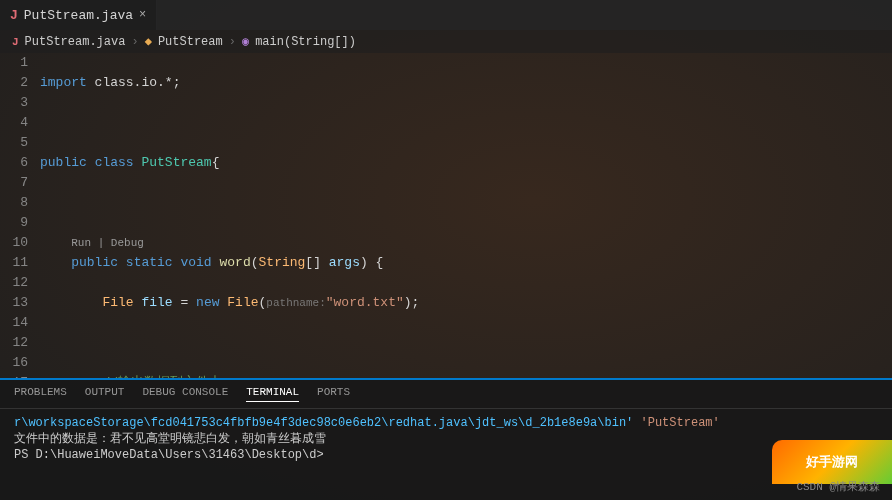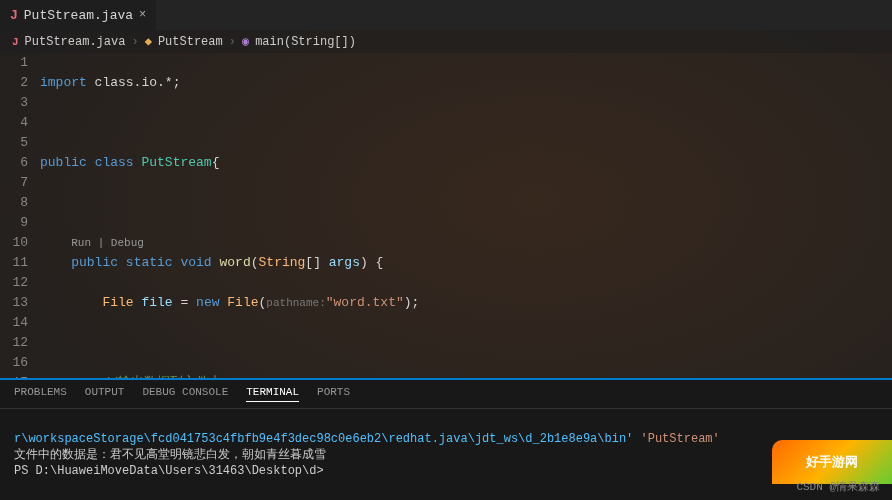--- a/index.html
+++ b/index.html
@@ -40,21 +40,21 @@
 .cls { color: #4ec9b0; }
 .str { color: #ce9178; }
 .com { color: #6a9955; }
 .fn { color: #dcdcaa; }
 .var { color: #9cdcfe; }
 .param { color: #9cdcfe; }
 .hint { color: #858585; opacity: 0.85; font-size: 11px; }
 .codelens { color: #999; font-size: 11px; }
 
 .panel-divider { height: 2px; background: #007acc; }
-.panel { background: rgba(24,24,24,0.95); height: 120px; display: flex; flex-direction: column; gap: 16px; }
+.panel { background: rgba(24,24,24,0.95); height: 120px; display: flex; flex-direction: column; }
 .panel-tabs { display: flex; gap: 18px; padding: 6px 14px; font-size: 11px; color: #969696; border-bottom: 1px solid #333; }
 .panel-tabs .ptab { cursor: pointer; }
 .panel-tabs .ptab.active { color: #fff; border-bottom: 1px solid #fff; padding-bottom: 3px; }
 .terminal { flex: 1; padding: 6px 14px; font-size: 12px; line-height: 16px; color: #ccc; overflow: hidden; }
 .term-cmd { color: #d7ba7d; }
 .term-path { color: #4fc1ff; }
 .term-str { color: #ce9178; }
 
 .watermark { position: absolute; bottom: 6px; right: 12px; font-size: 11px; color: #888; z-index: 3; }
 .logo-watermark { position: absolute; bottom: 16px; right: 0; width: 120px; height: 44px; background: linear-gradient(135deg,#ff6a00,#ffb300,#66cc33); border-top-left-radius: 10px; display: flex; align-items: center; justify-content: center; color: #fff; font-weight: bold; font-size: 13px; z-index: 2; font-family: sans-serif; }

